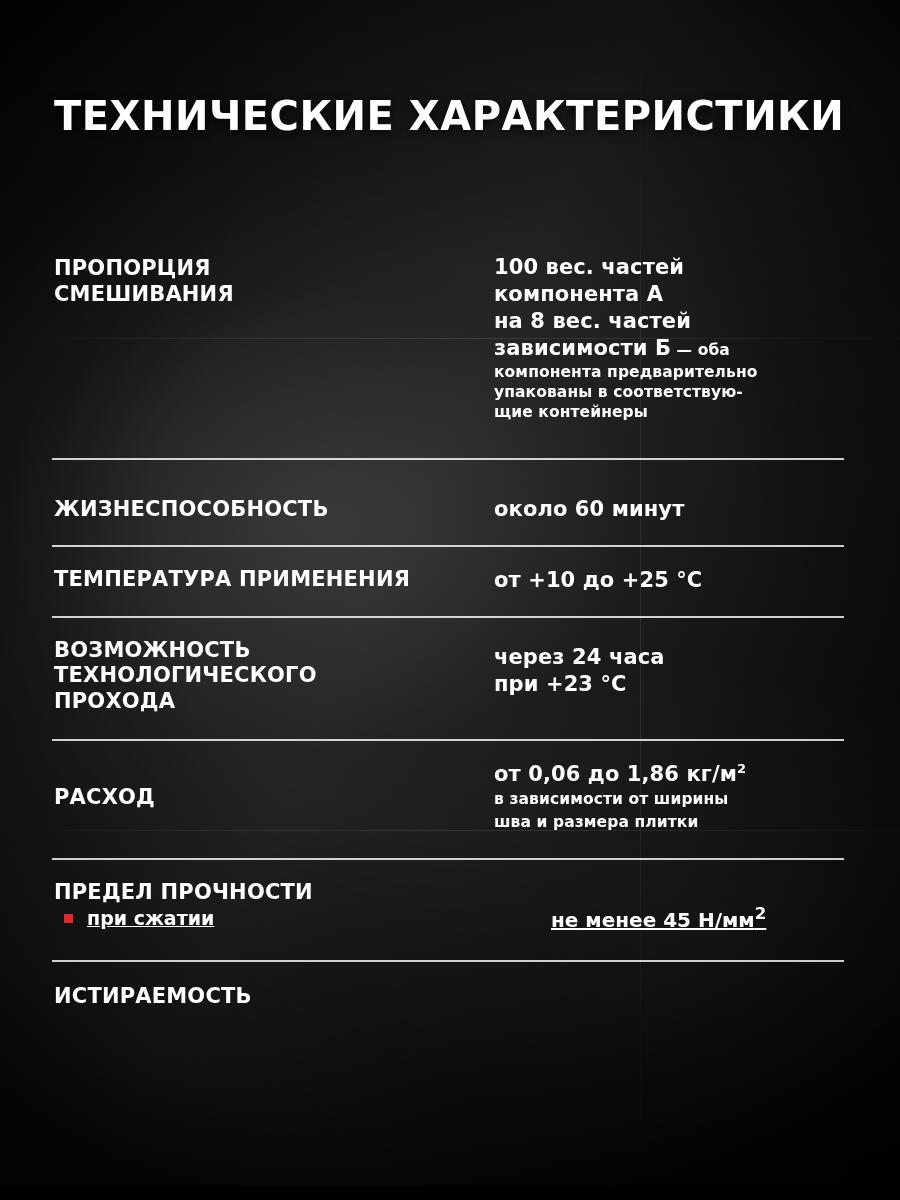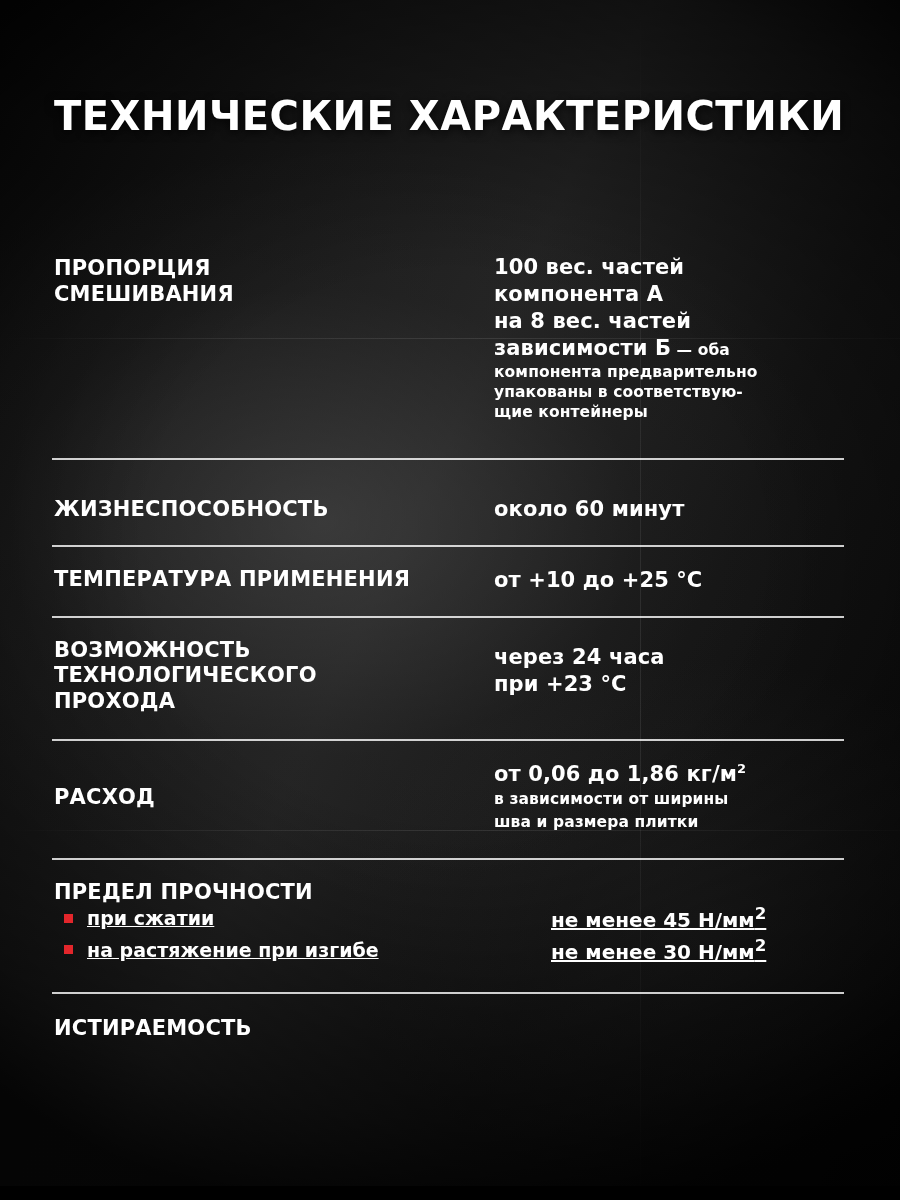--- a/index.html
+++ b/index.html
@@ -235,27 +235,20 @@
           <div class="strength-title">ПРЕДЕЛ ПРОЧНОСТИ</div>
 
           <div class="bullet-row">
             <div class="bullet-label">
               <span class="sq"></span>
               <span>при сжатии</span>
             </div>
             <div class="bullet-value"><span>не менее 45 Н/мм</span><sup>2</sup></div>
           </div>
 
-          <div class="bullet-row">
-            <div class="bullet-label">
-              <span class="sq"></span>
-              <span>на растяжение при изгибе</span>
-            </div>
-            <div class="bullet-value"><span>не менее 30 Н/мм</span><sup>2</sup></div>
-          </div>
         </div>
       </div>
 
       <div class="row abrasion">
         <div class="label">ИСТИРАЕМОСТЬ</div>
       </div>
 
     </div>
   </div>
 </div>

